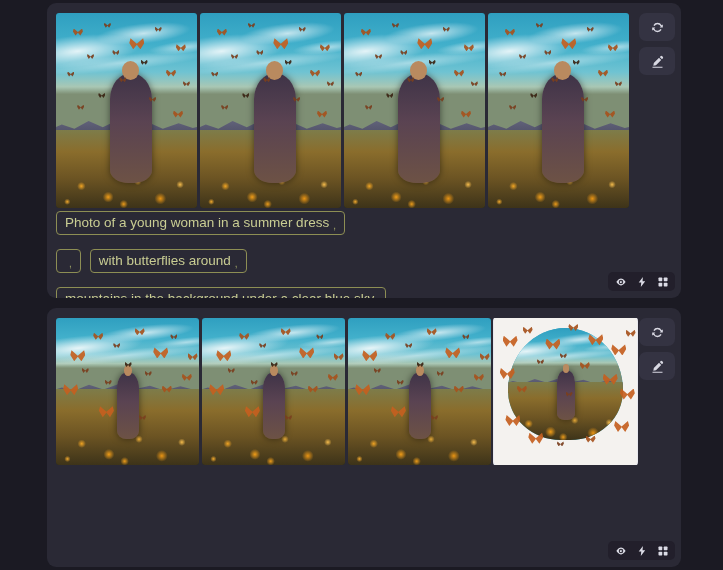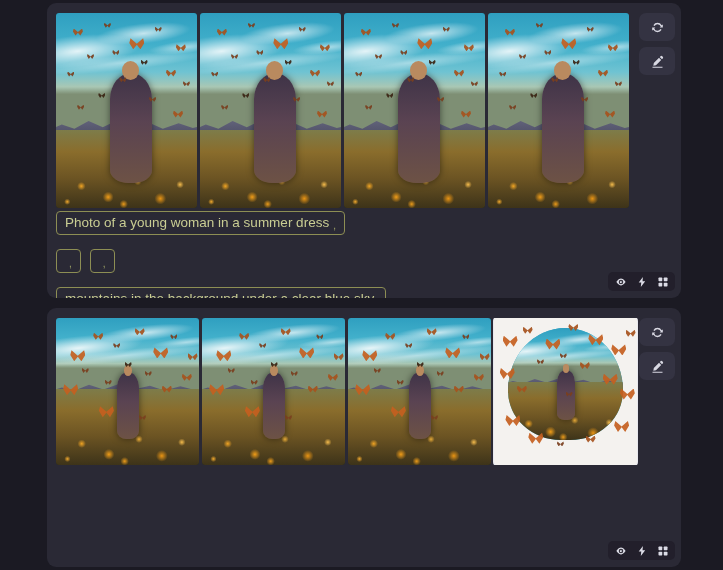--- a/index.html
+++ b/index.html
@@ -356,20 +356,21 @@
         <div class="prompt-area">
           <div class="tag">
             <span>Photo of a young woman in a summer dress</span>
             <span class="comma">,</span>
           </div>
           <div class="tag-row"></div>
           <div class="tag">
             <span class="comma">,</span>
           </div>
           <div class="tag">
+            <span>with butterflies around</span>
             <span class="comma">,</span>
           </div>
           <div class="tag-row"></div>
           <div class="tag">
             <span>mountains in the background under a clear blue sky.</span>
           </div>
         </div>
         <div class="side-actions">
           <button class="action-btn" title="Regenerate">
             <span>

